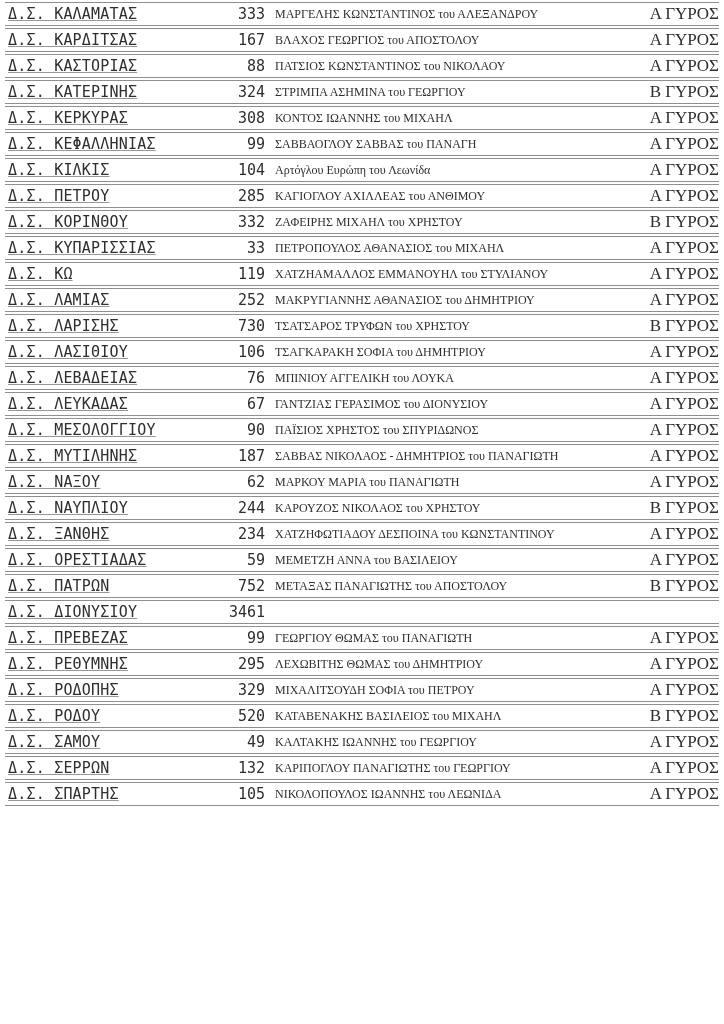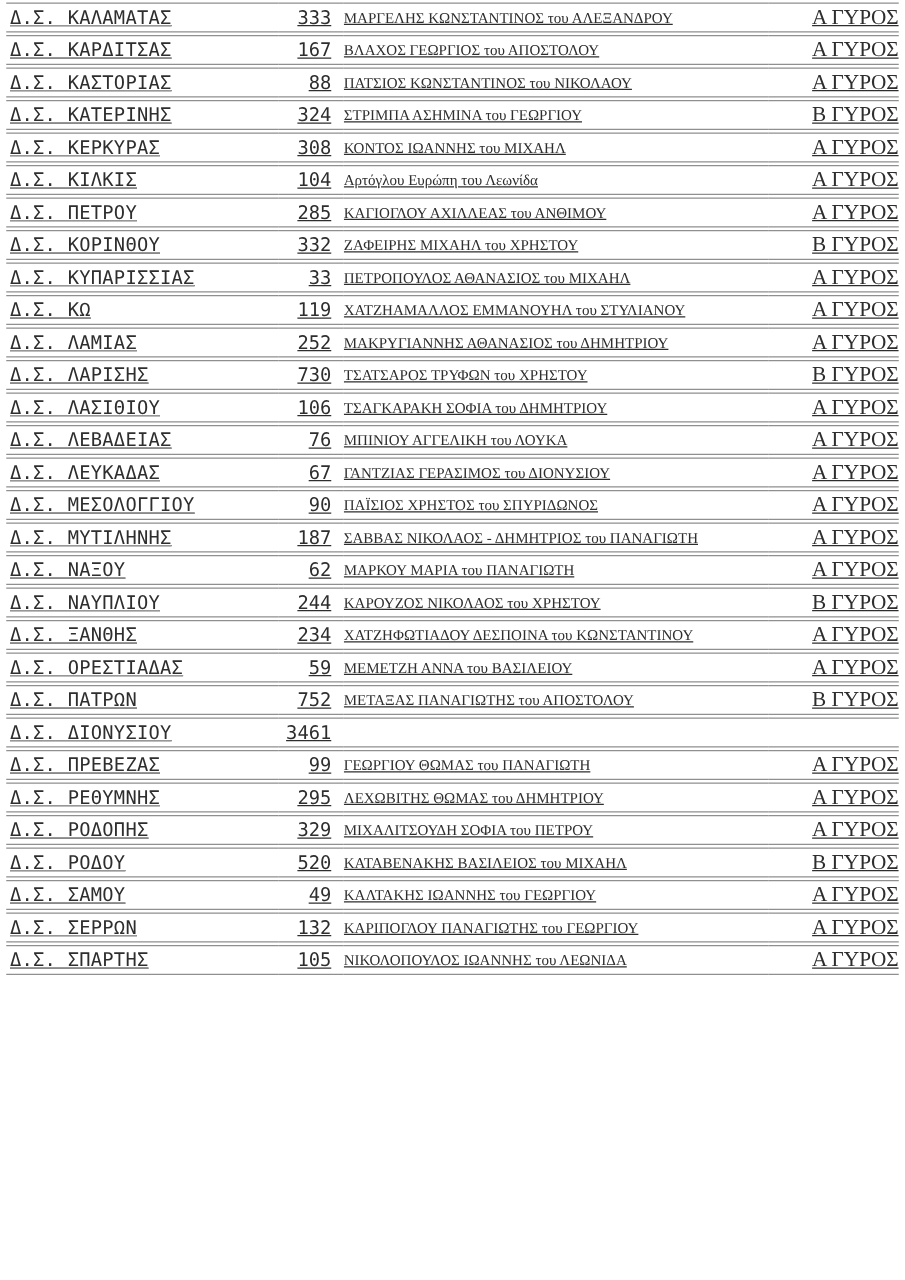--- a/index.html
+++ b/index.html
@@ -11,21 +11,20 @@
   body {
     font-family: "Liberation Serif", serif;
     color: #2e2e2e;
   }
   table.results {
     border-collapse: separate;
     border-spacing: 0 2px;
     table-layout: fixed;
     width: 714px;
     margin: 0 5px;
-    text-decoration: underline;
   }
   td {
     box-sizing: border-box;
     border-top: 1px solid #8f8f8f;
     border-bottom: 1px solid #8f8f8f;
     vertical-align: middle;
     padding: 2px 0 2px 0;
     line-height: 18px;
     overflow: hidden;
   }
@@ -98,20 +97,26 @@
     <td class="c4">Β ΓΥΡΟΣ</td>
   </tr>
 
   <tr>
     <td class="c1"><a class="council" href="#">Δ.Σ. ΚΕΡΚΥΡΑΣ</a></td>
     <td class="c2">308</td>
     <td class="c3">ΚΟΝΤΟΣ ΙΩΑΝΝΗΣ του ΜΙΧΑΗΛ</td>
     <td class="c4">Α ΓΥΡΟΣ</td>
   </tr>
 
+  <tr>
+    <td class="c1"><a class="council" href="#">Δ.Σ. ΚΕΦΑΛΛΗΝΙΑΣ</a></td>
+    <td class="c2">99</td>
+    <td class="c3">ΣΑΒΒΑΟΓΛΟΥ ΣΑΒΒΑΣ του ΠΑΝΑΓΗ</td>
+    <td class="c4">Α ΓΥΡΟΣ</td>
+  </tr>
 
   <tr>
     <td class="c1"><a class="council" href="#">Δ.Σ. ΚΙΛΚΙΣ</a></td>
     <td class="c2">104</td>
     <td class="c3">Αρτόγλου Ευρώπη του Λεωνίδα</td>
     <td class="c4">Α ΓΥΡΟΣ</td>
   </tr>
 
   <tr>
     <td class="c1"><a class="council" href="#">Δ.Σ. ΠΕΤΡΟΥ</a></td>

